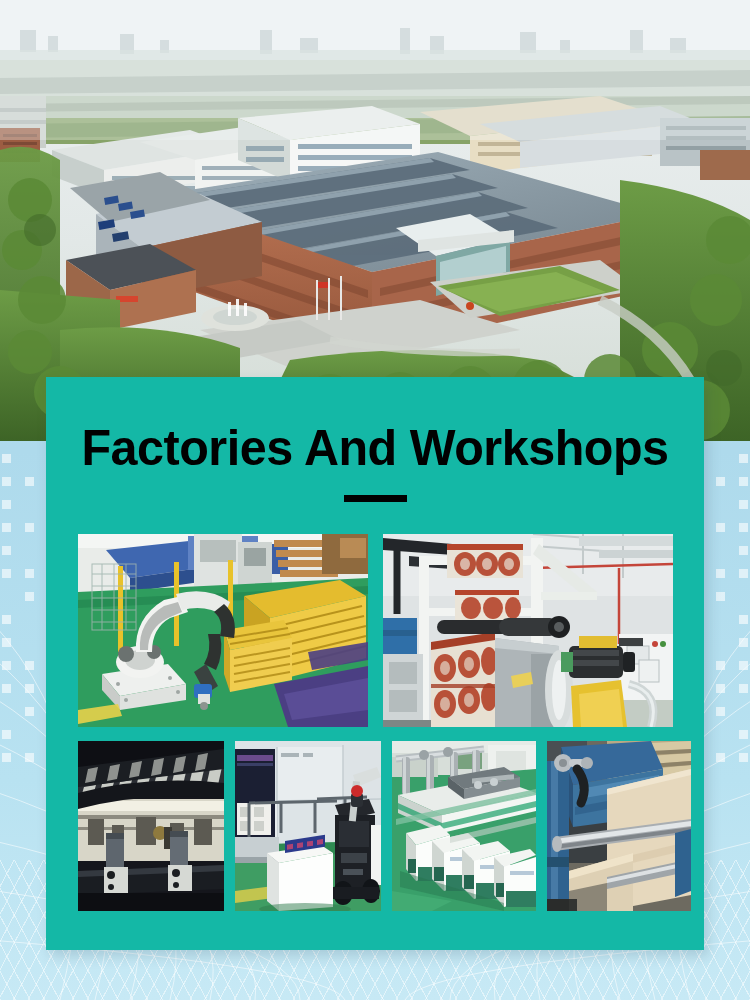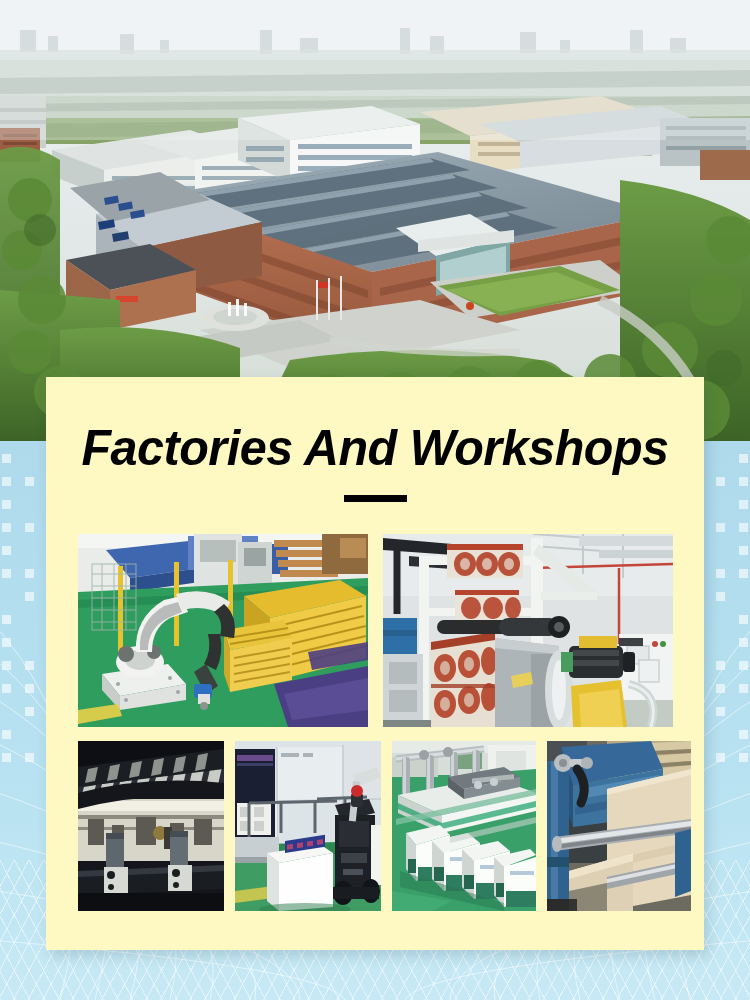--- a/index.html
+++ b/index.html
@@ -46,24 +46,23 @@
     overflow:hidden;
     background:#cfd6d2;
   }
   .hero svg { display:block; }
 
   
   .card {
     position:absolute;
     left:46px; top:377px;
     width:658px; height:573px;
-    background:#fef9c3;
+    background:#14b8a6;
     box-shadow:4px 6px 12px rgba(40,70,90,.18);
     z-index:5;
-    font-style:italic;
   }
 
   .title {
     margin-top:42px;
     text-align:center;
     font-size:50px;
     line-height:58px;
     font-weight:bold;
     letter-spacing:-0.5px;
     color:#010101;

